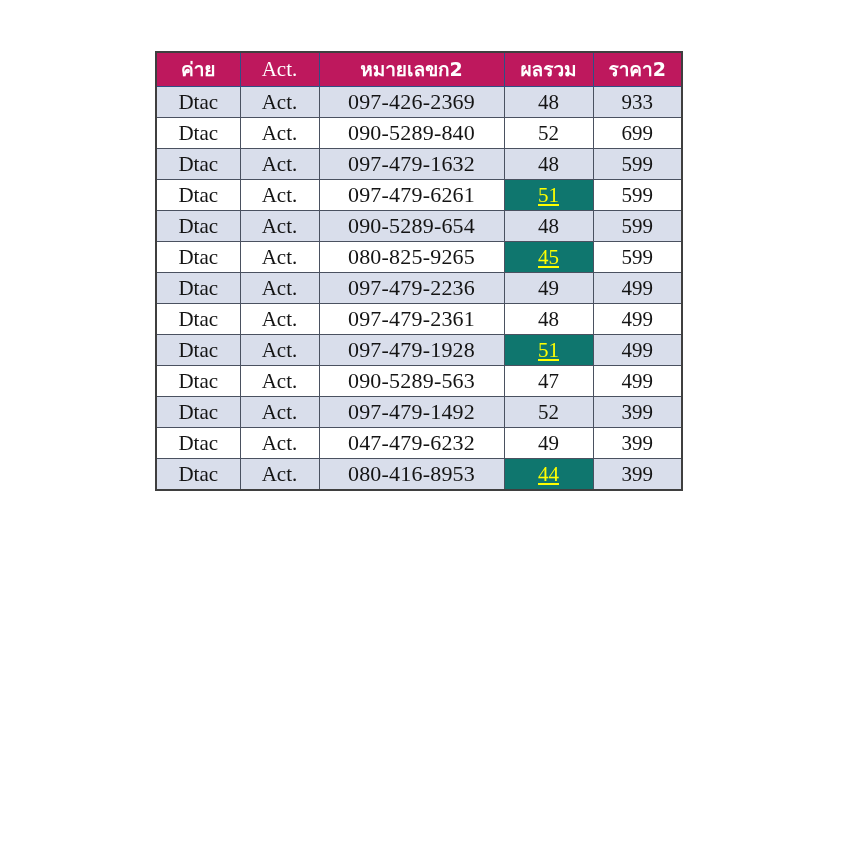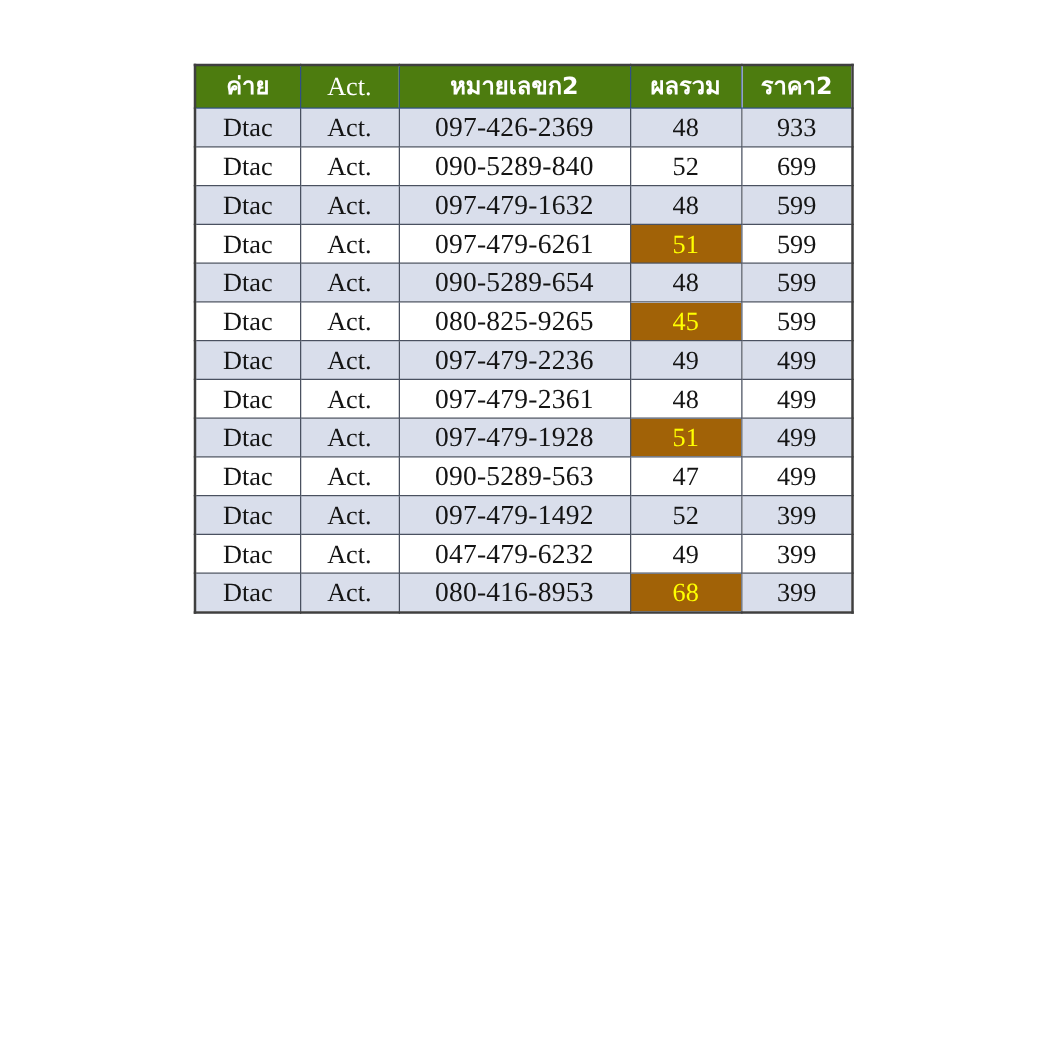--- a/index.html
+++ b/index.html
@@ -42,21 +42,21 @@
     text-align: center;
     vertical-align: middle;
     padding: 0;
     white-space: nowrap;
     overflow: hidden;
   }
 
   
   thead tr.header-row th {
     height: 33px;
-    background: #4d7c0f;
+    background: #be185d;
     color: #ffffff;
     font-weight: bold;
     font-size: 21px;
     line-height: 33px;
     border-color: #2f4f86;
     letter-spacing: 0;
   }
   thead tr.header-row th.th-thai {
     font-family: "DejaVu Sans", "Liberation Sans", sans-serif;
     font-size: 19px;
@@ -80,22 +80,23 @@
   }
 
   tbody tr td.cell-number {
     font-size: 22px;
     letter-spacing: 0.2px;
   }
 
   
   tbody tr td.hl,
   tbody tr.band td.hl {
-    background: #a16207;
+    background: #0f766e;
     color: #ffff00;
+    text-decoration: underline;
   }
 </style>
 </head>
 <body>
 
 <div id="table-wrap">
   <table class="phone-table">
     <colgroup>
       <col class="col-carrier">
       <col class="col-act">
@@ -194,18 +195,18 @@
           <td class="cell-carrier">Dtac</td>
           <td class="cell-act">Act.</td>
           <td class="cell-number">047-479-6232</td>
           <td class="cell-sum">49</td>
           <td class="cell-price">399</td>
         </tr>
         <tr class="band">
           <td class="cell-carrier">Dtac</td>
           <td class="cell-act">Act.</td>
           <td class="cell-number">080-416-8953</td>
-          <td class="cell-sum hl">68</td>
+          <td class="cell-sum hl">44</td>
           <td class="cell-price">399</td>
         </tr>
       </tbody>
   </table>
 </div>
 
 </body></html>

